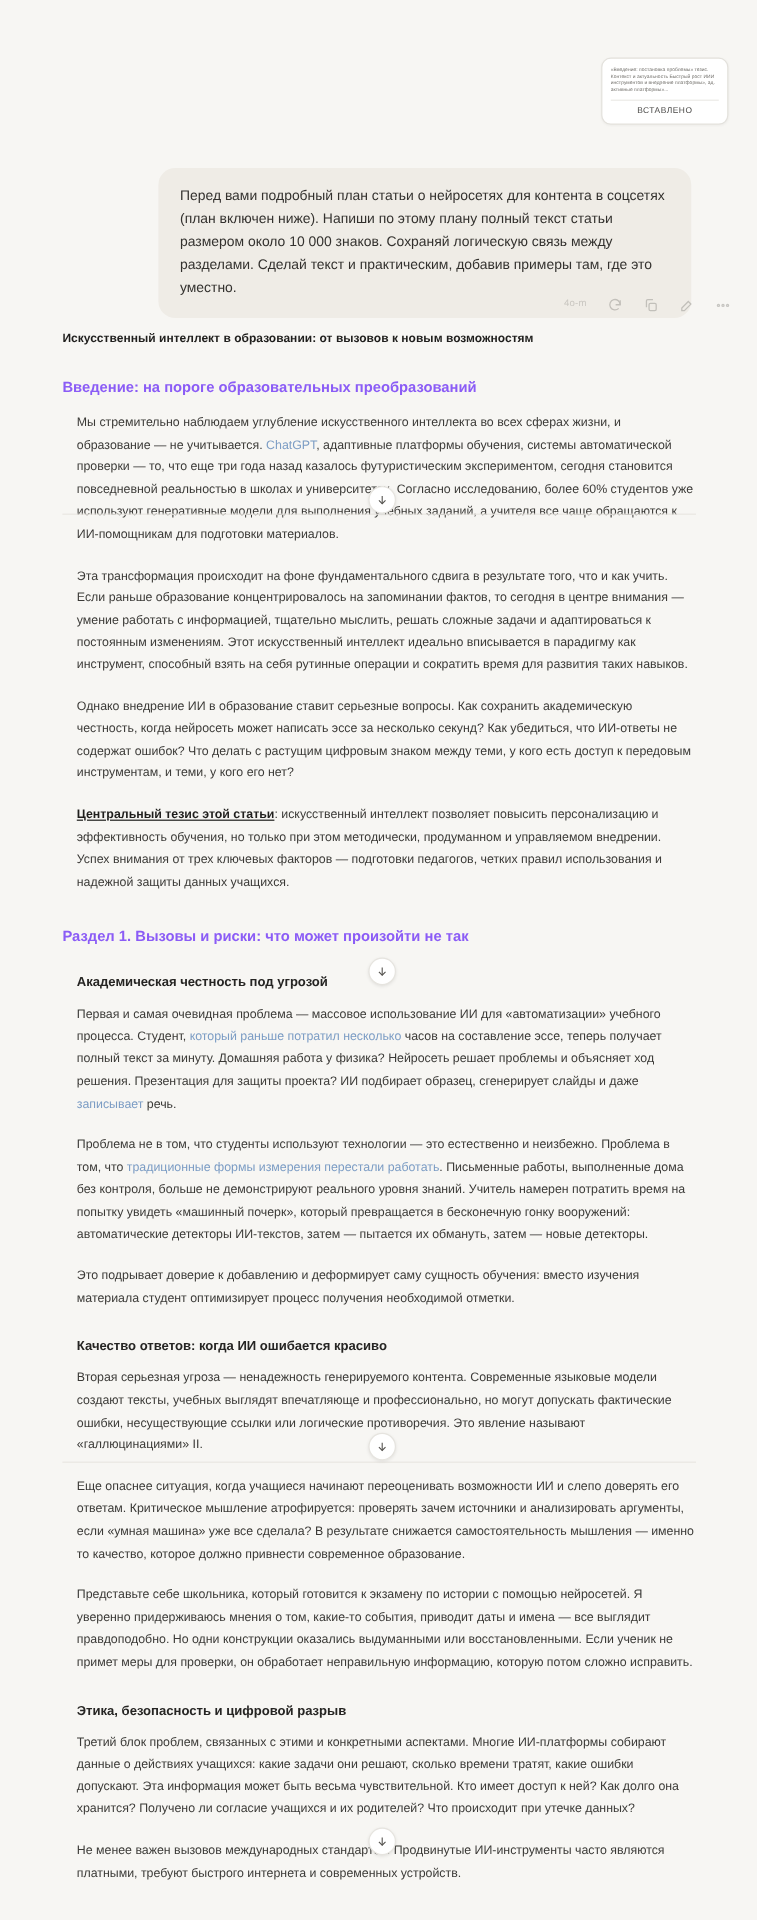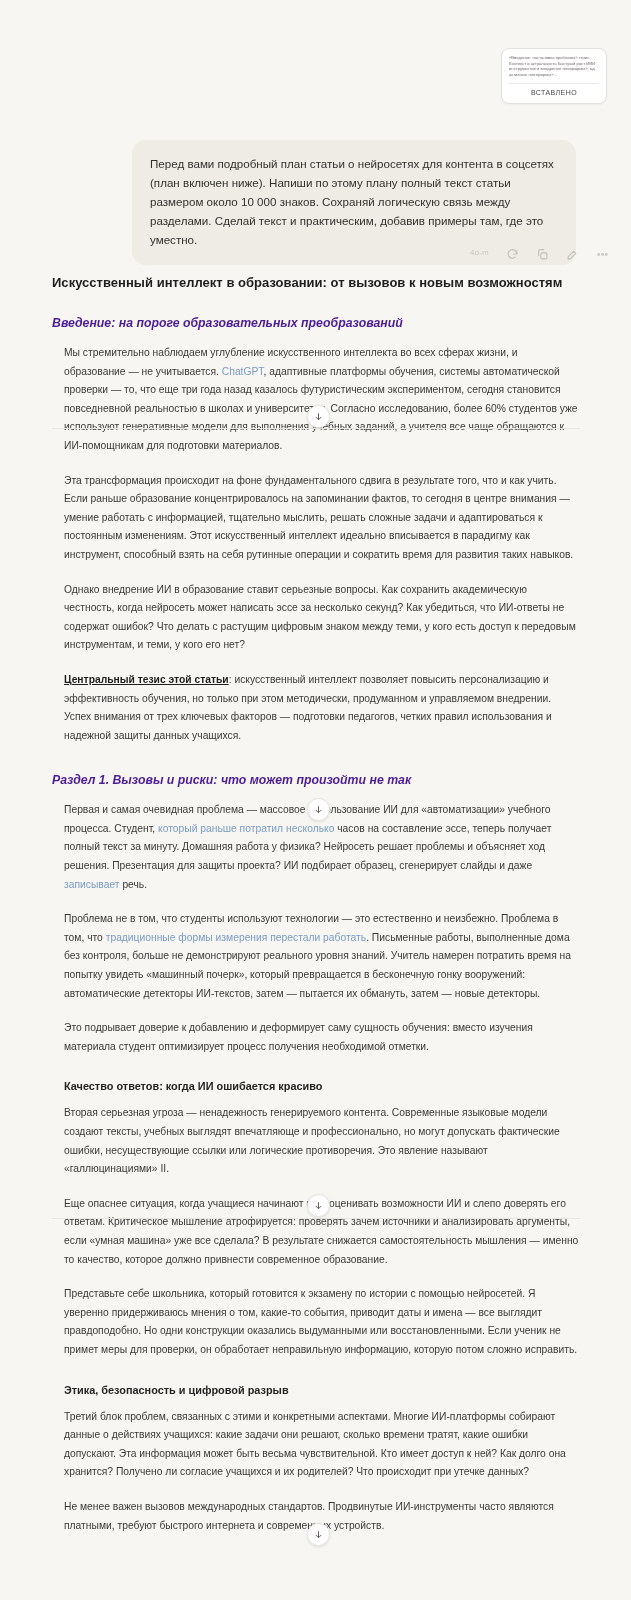--- a/index.html
+++ b/index.html
@@ -98,33 +98,32 @@
 
   
   .article {
     position: absolute;
     top: 232px;
     left: 52px;
     width: 528px;
   }
   h1.title {
     margin: 0 0 20px 0;
-    font-size: 13px;
+    font-size: 10px;
     line-height: 22px;
     font-weight: bold;
     color: #1f1e1c;
     letter-spacing: 0.002em;
   }
   h2.sec {
     margin: 0 0 12px 0;
     font-size: 12.3px;
     line-height: 18px;
     font-weight: bold;
-    color: #4c1d95;
-    font-style: italic;
+    color: #8b5cf6;
   }
   h2.sec.spaced { margin-top: 26px; }
   h3.sub {
     margin: 22px 0 10px 0;
     font-size: 10.9px;
     line-height: 16px;
     font-weight: bold;
     color: #262523;
   }
   .indent { padding-left: 12px; }
@@ -224,20 +223,21 @@
       <p class="body">Эта трансформация происходит на фоне фундаментального сдвига в результате того, что и как учить. Если раньше образование концентрировалось на запоминании фактов, то сегодня в центре внимания — умение работать с информацией, тщательно мыслить, решать сложные задачи и адаптироваться к постоянным изменениям. Этот искусственный интеллект идеально вписывается в парадигму как инструмент, способный взять на себя рутинные операции и сократить время для развития таких навыков.</p>
 
       <p class="body">Однако внедрение ИИ в образование ставит серьезные вопросы. Как сохранить академическую честность, когда нейросеть может написать эссе за несколько секунд? Как убедиться, что ИИ-ответы не содержат ошибок? Что делать с растущим цифровым знаком между теми, у кого есть доступ к передовым инструментам, и теми, у кого его нет?</p>
 
       <p class="body"><span class="thesis">Центральный тезис этой статьи</span><span>: искусственный интеллект позволяет повысить персонализацию и эффективность обучения, но только при этом методически, продуманном и управляемом внедрении. Успех внимания от трех ключевых факторов — подготовки педагогов, четких правил использования и надежной защиты данных учащихся.</span></p>
     </div>
 
     <h2 class="sec spaced">Раздел 1. Вызовы и риски: что может произойти не так</h2>
 
     <div class="indent2">
+      <h3 class="sub">Академическая честность под угрозой</h3>
 
       <p class="body"><span>Первая и самая очевидная проблема — массовое использование ИИ для «автоматизации» учебного процесса. Студент, </span><span class="accent">который раньше потратил несколько</span><span> часов на составление эссе, теперь получает полный текст за минуту. Домашняя работа у физика? Нейросеть решает проблемы и объясняет ход решения. Презентация для защиты проекта? ИИ подбирает образец, сгенерирует слайды и даже </span><span class="accent">записывает</span><span> речь.</span></p>
 
       <p class="body"><span>Проблема не в том, что студенты используют технологии — это естественно и неизбежно. Проблема в том, что </span><span class="accent">традиционные формы измерения перестали работать</span><span>. Письменные работы, выполненные дома без контроля, больше не демонстрируют реального уровня знаний. Учитель намерен потратить время на попытку увидеть «машинный почерк», который превращается в бесконечную гонку вооружений: автоматические детекторы ИИ-текстов, затем — пытается их обмануть, затем — новые детекторы.</span></p>
 
       <p class="body">Это подрывает доверие к добавлению и деформирует саму сущность обучения: вместо изучения материала студент оптимизирует процесс получения необходимой отметки.</p>
 
       <h3 class="sub">Качество ответов: когда ИИ ошибается красиво</h3>
 
       <p class="body"><span>Вторая серьезная угроза — ненадежность генерируемого контента. Современные языковые модели создают тексты, учебных </span><span>выглядят впечатляюще и профессионально, но могут допускать фактические ошибки, несуществующие ссылки или логические противоречия</span><span>. Это явление называют «галлюцинациями» II.</span></p>

